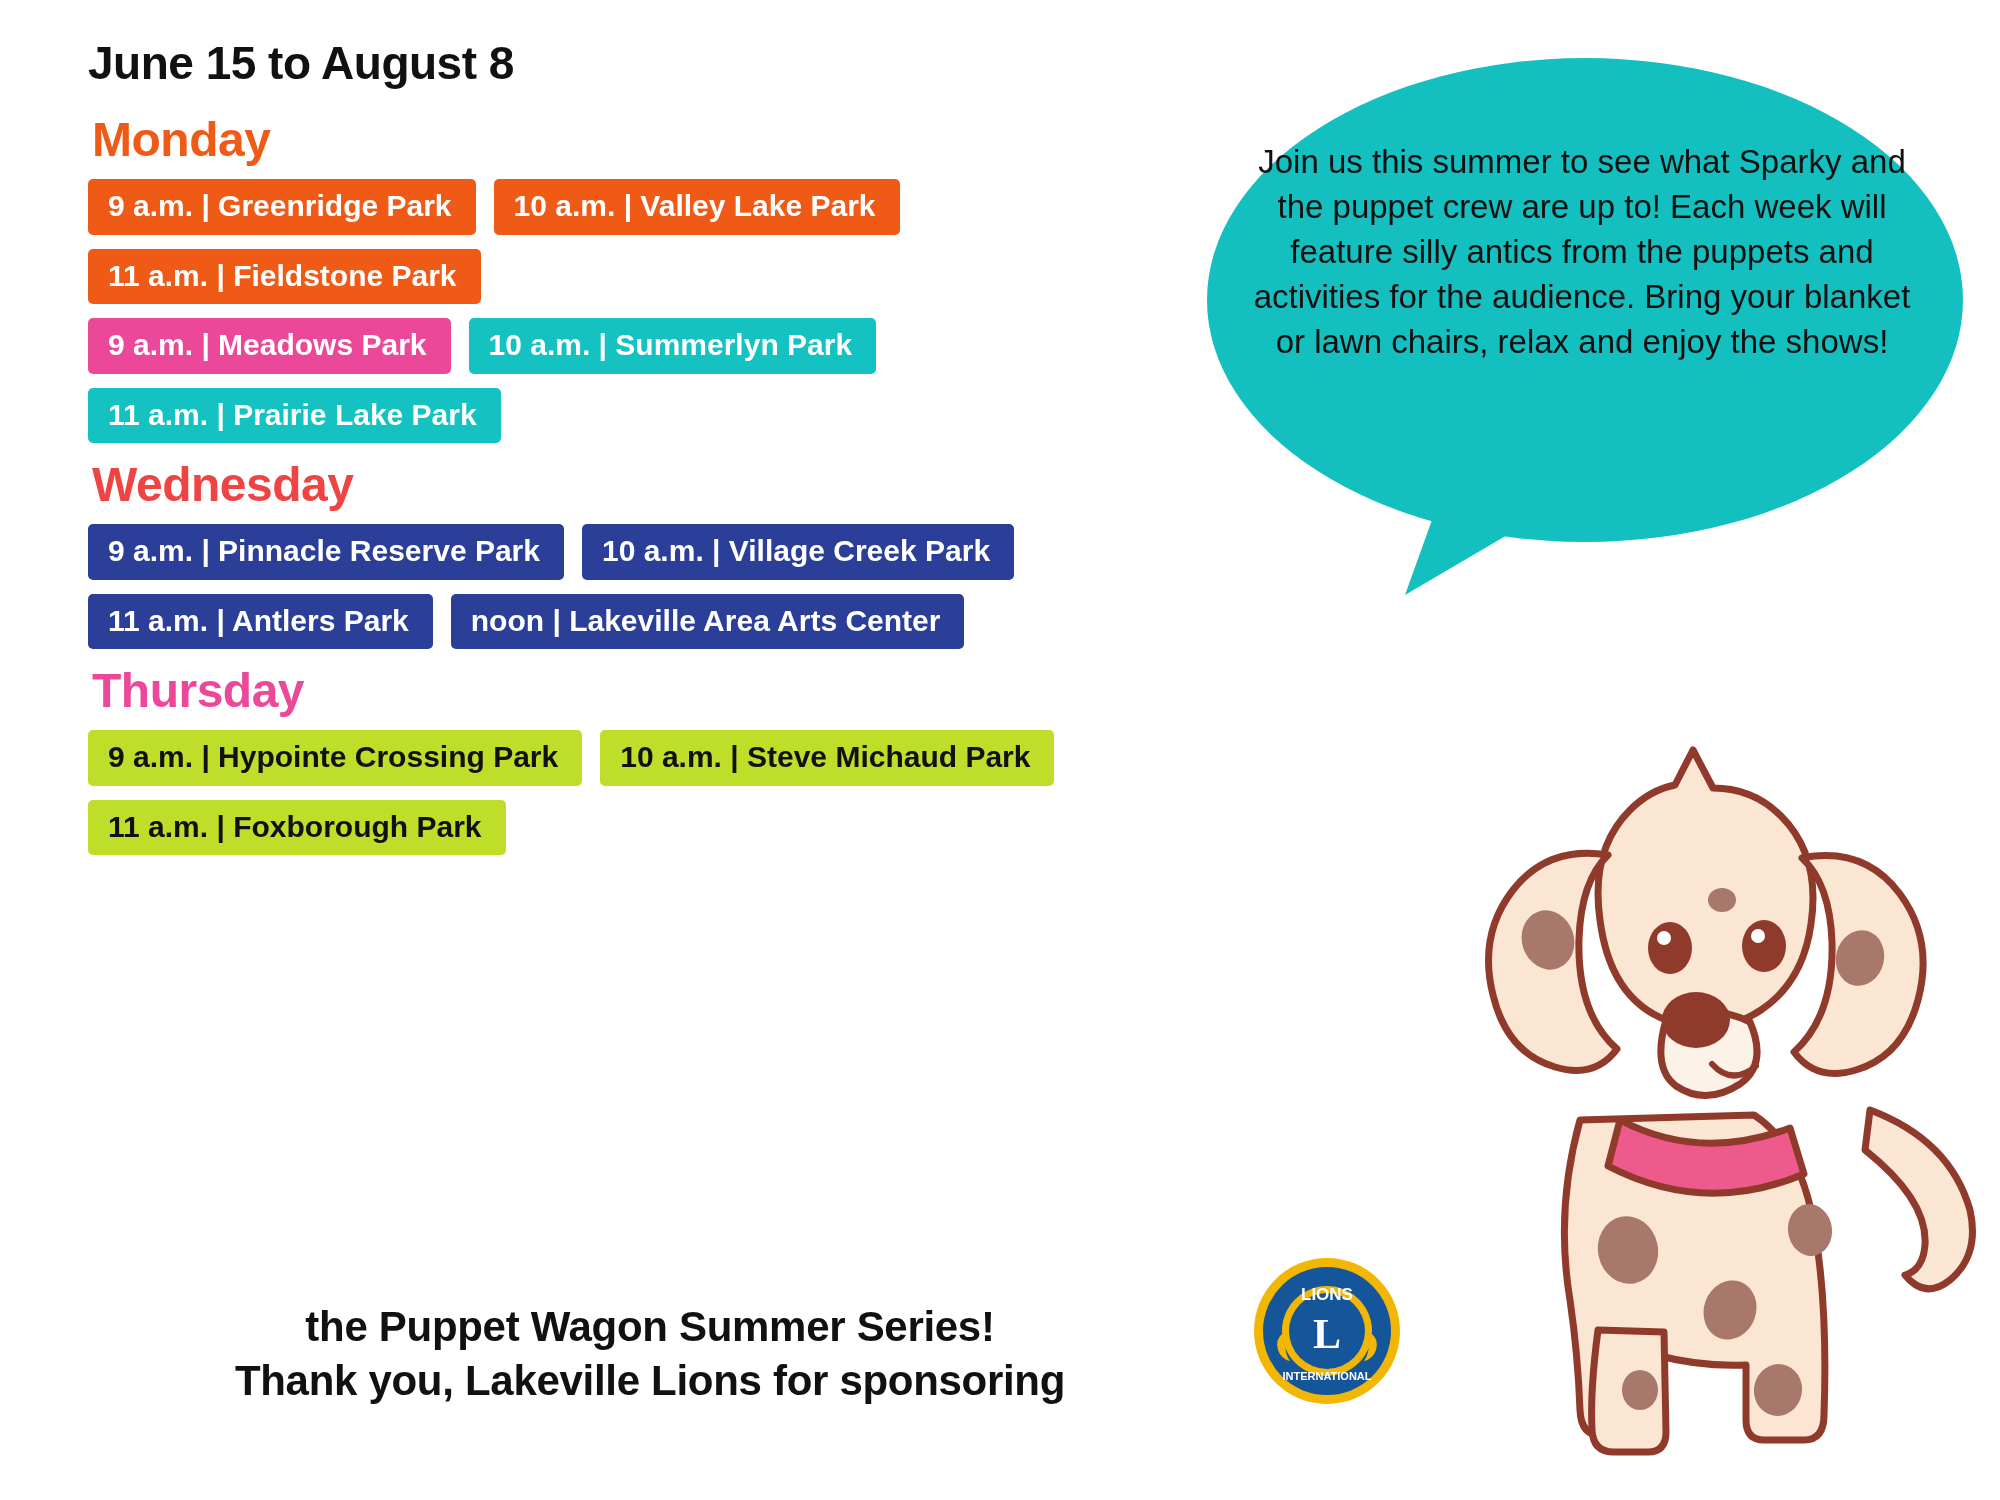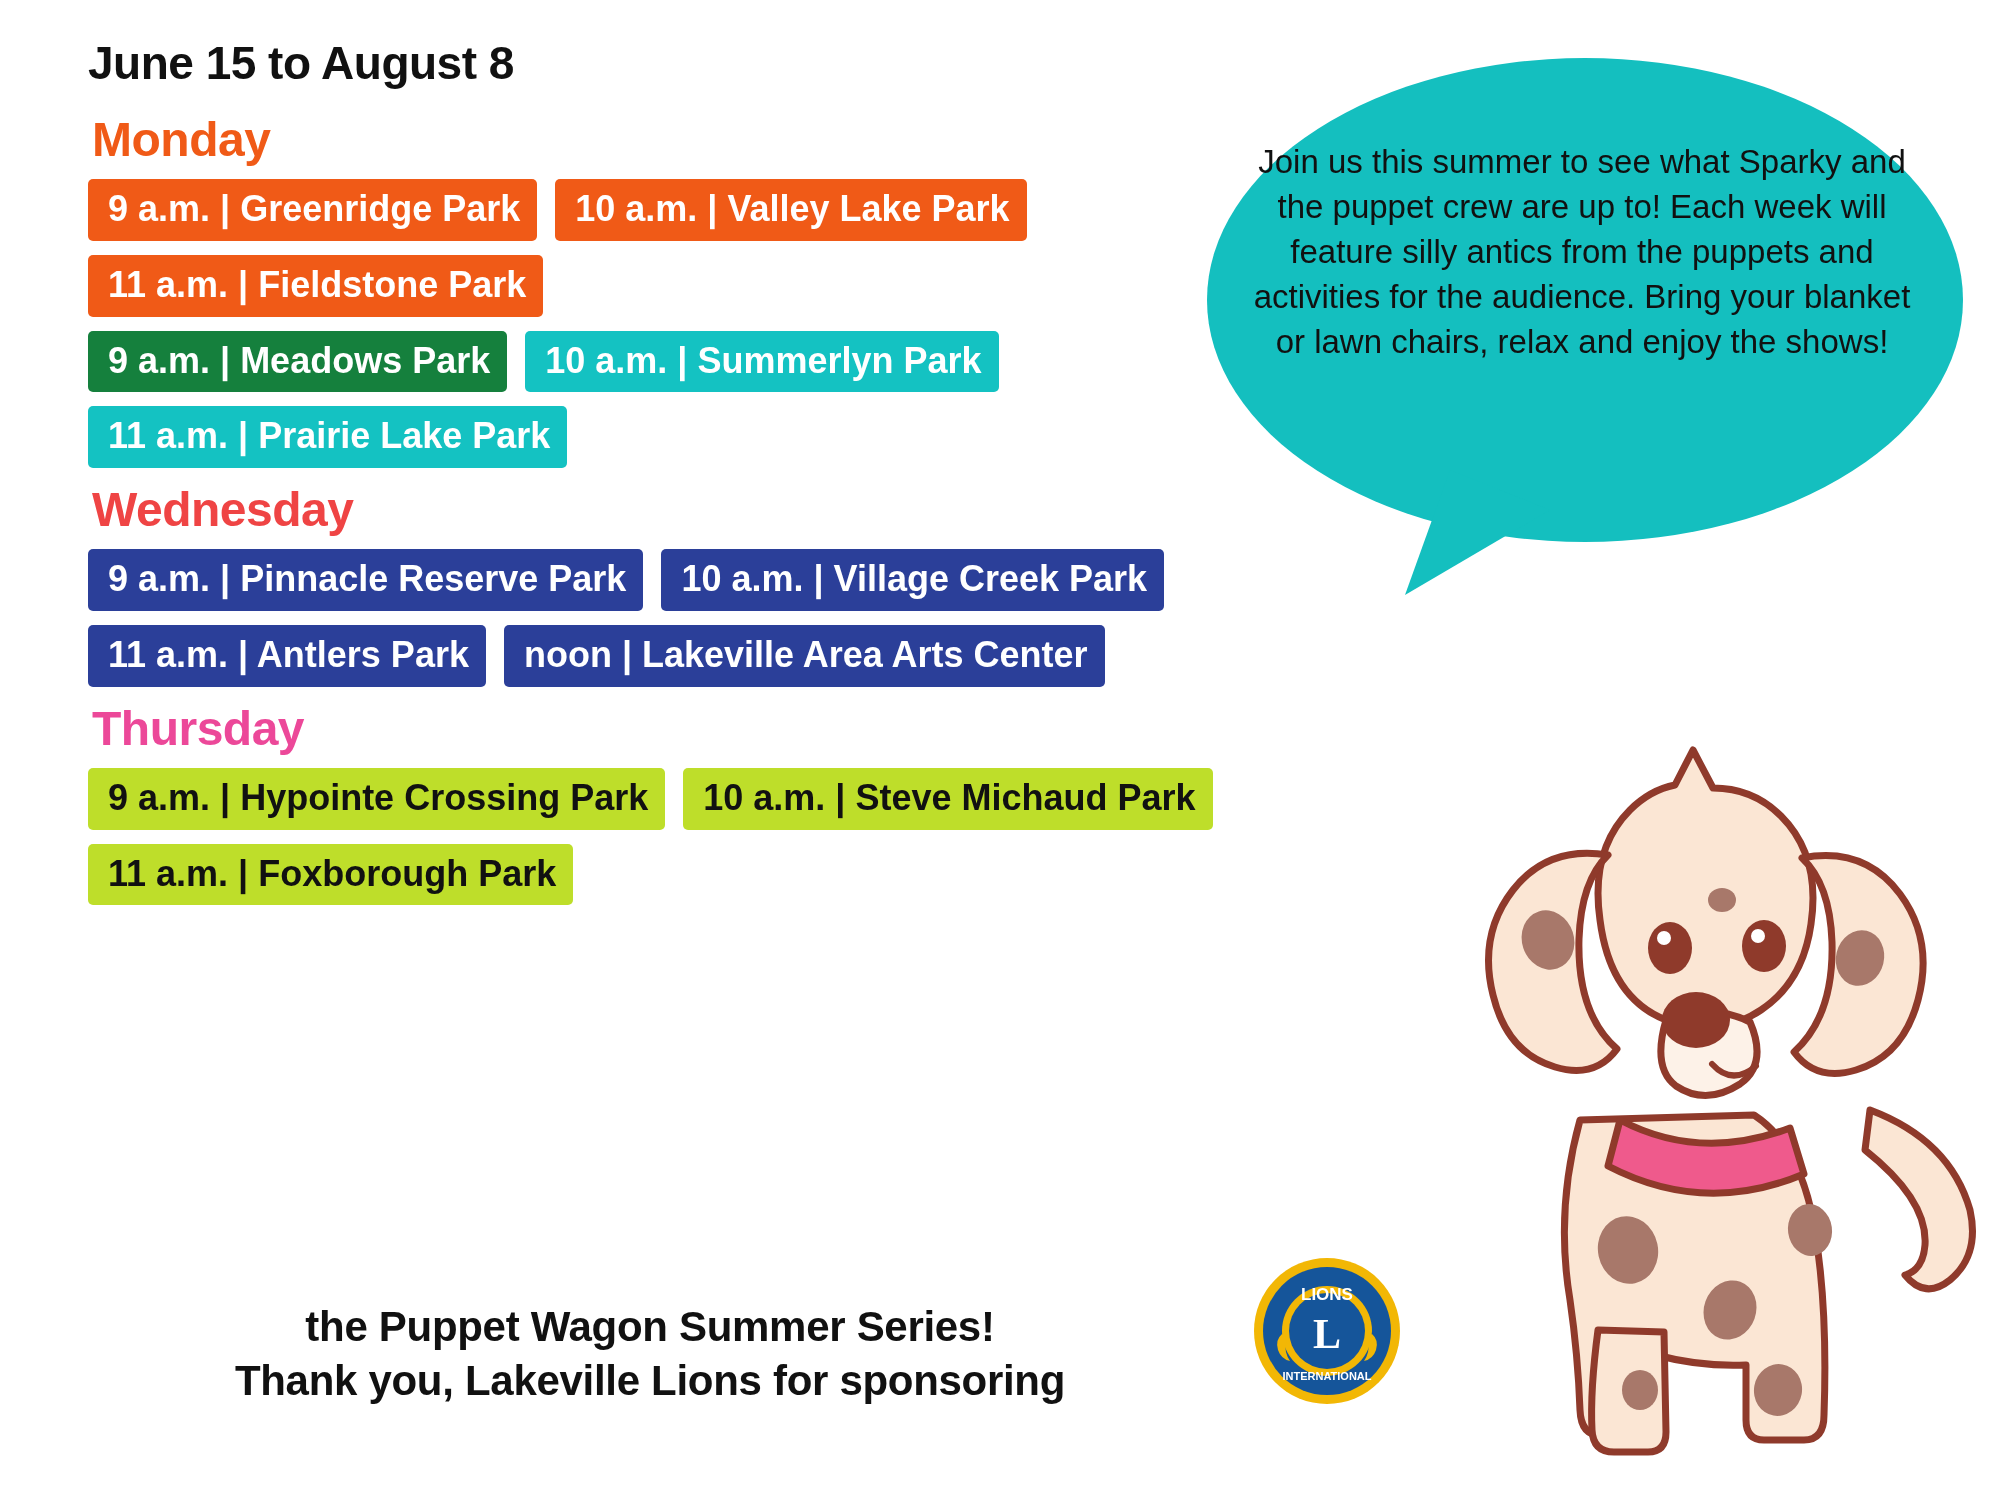--- a/index.html
+++ b/index.html
@@ -44,23 +44,23 @@
 
   .chip-row {
     display: flex;
     flex-wrap: wrap;
     gap: 18px;
     margin-bottom: 14px;
   }
 
   .chip {
     display: inline-block;
-    padding: 11px 17px 13px 20px;
+    padding: 11px 24px 13px 20px;
     border-radius: 5px;
-    font-size: 36px;
+    font-size: 30px;
     font-weight: bold;
     color: #ffffff;
     white-space: nowrap;
     line-height: 1.05;
   }
 
   .chip.dark-text {
     color: #111111;
   }
 
@@ -133,21 +133,21 @@
       <span class="chip" style="background:#f05a17">9 a.m. | Greenridge Park</span>
       <span class="chip" style="background:#f05a17">10 a.m. | Valley Lake Park</span>
     </div>
     <div class="chip-row">
       <span class="chip" style="background:#f05a17">11 a.m. | Fieldstone Park</span>
     </div>
   </div>
 
   <div class="day-block">
     <div class="chip-row">
-      <span class="chip" style="background:#15803d">9 a.m. | Meadows Park</span>
+      <span class="chip" style="background:#ec4899">9 a.m. | Meadows Park</span>
       <span class="chip" style="background:#14c2c2">10 a.m. | Summerlyn Park</span>
     </div>
     <div class="chip-row">
       <span class="chip" style="background:#14c2c2">11 a.m. | Prairie Lake Park</span>
     </div>
   </div>
 
   <div class="day-block">
     <div class="day-name" style="color:#ef4444">Wednesday</div>
     <div class="chip-row">

